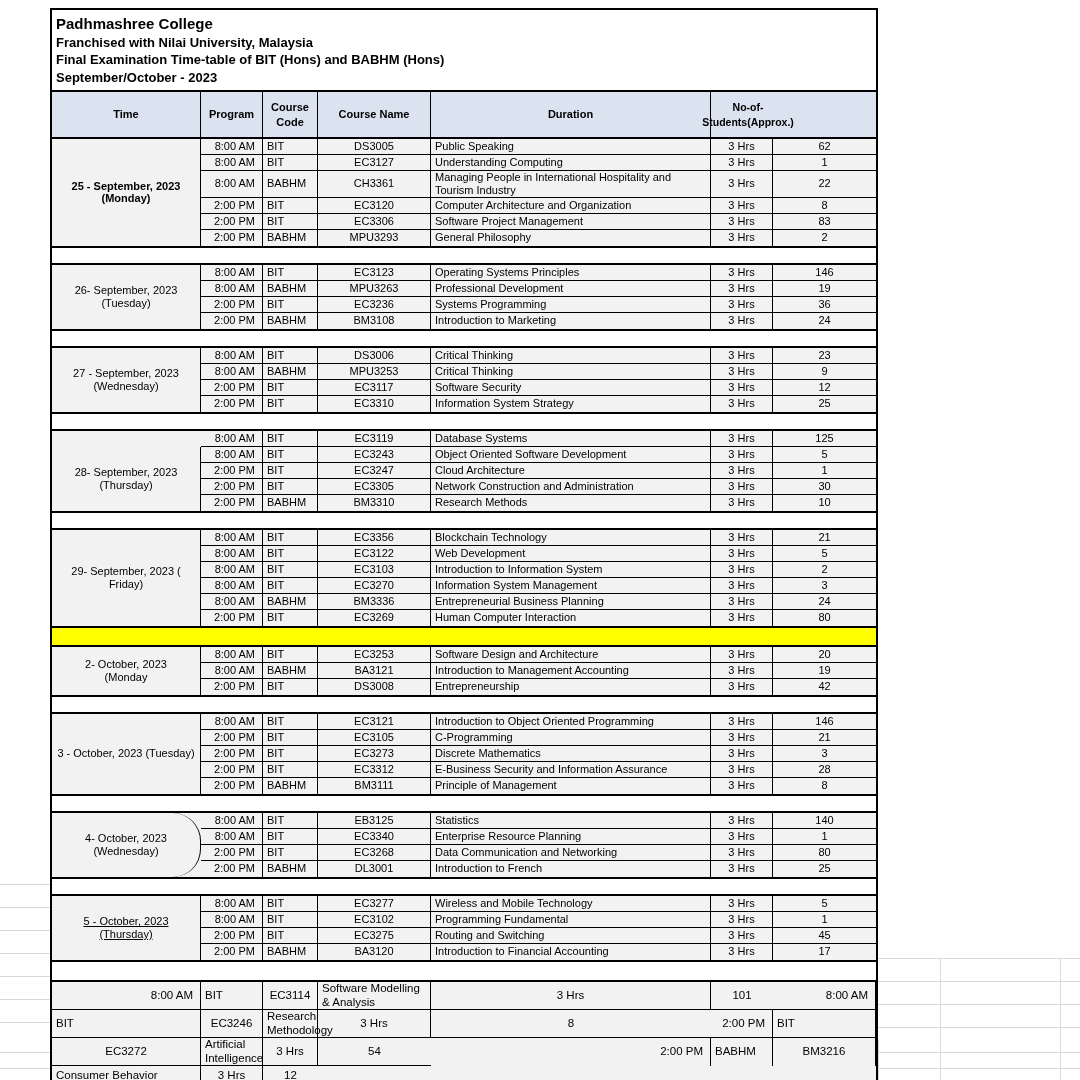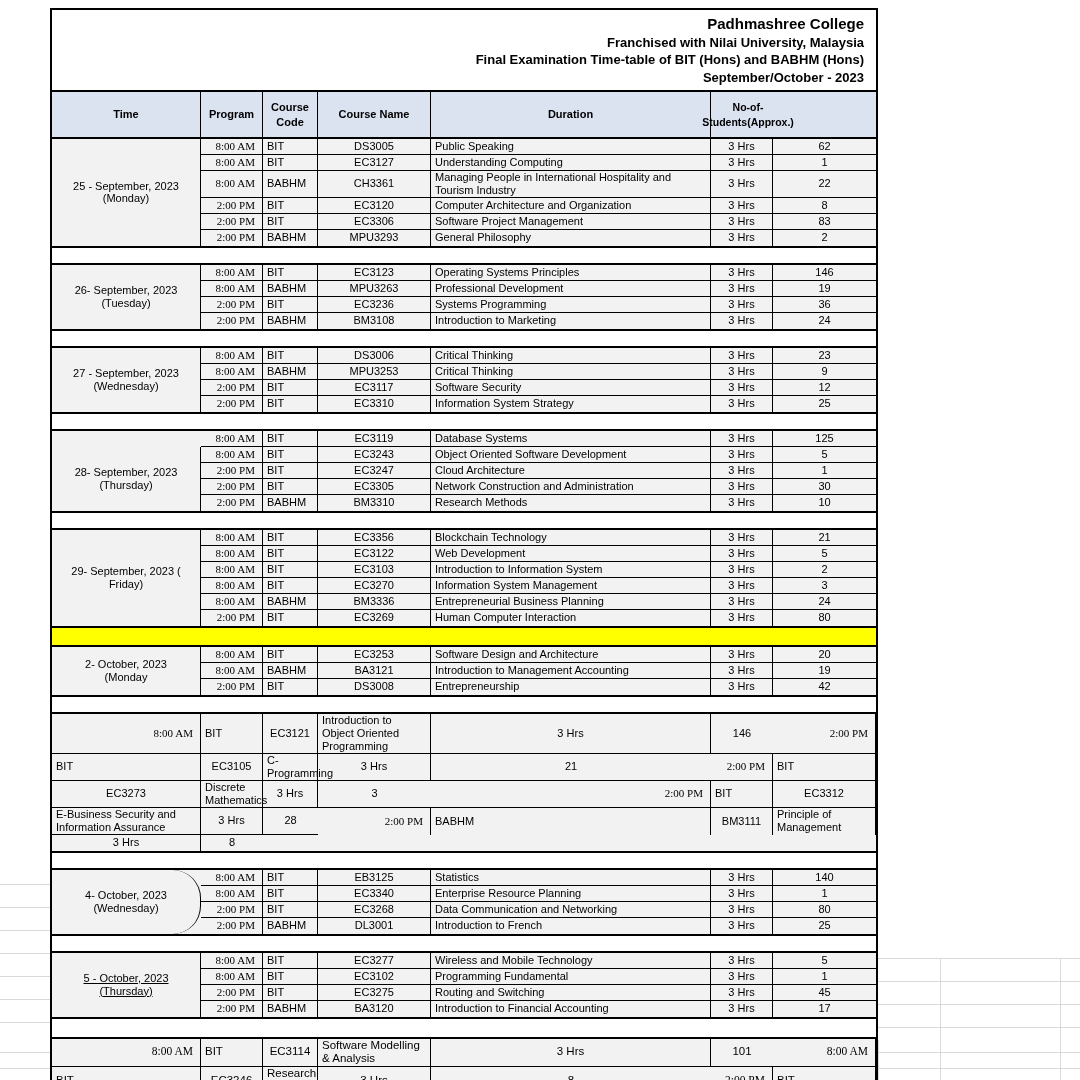--- a/index.html
+++ b/index.html
@@ -2,39 +2,39 @@
 <html style="--header-bg: #dbe2f0; --row-bg: #f2f2f2; --divider: #ffff00;"><head>
 <meta charset="utf-8">
 <style>
   html,body{margin:0;padding:0;background:#ffffff;}
   .page{position:relative;width:1080px;height:1080px;background:#ffffff;overflow:hidden;
         font-family:"Liberation Sans",sans-serif;color:#000;}
   .gl{position:absolute;background:#d9d9d9;}
   .sheet-table{position:absolute;left:50px;top:8px;width:828px;z-index:2;}
   .title-box{box-sizing:border-box;width:828px;height:82px;border:2px solid #000;border-bottom:none;
              background:#fff;display:flex;flex-direction:column;justify-content:space-evenly;
-             align-items:flex-end;text-align:center;padding:3px 12px;}
+             align-items:flex-start;text-align:center;padding:3px 4px;}
   .t1{font-weight:bold;font-size:15px;}
   .t2{font-weight:bold;font-size:13px;}
   .grid-cols{display:grid;grid-template-columns:149px 62px 55px 113px 280px 62px 103px;}
   .header-row{box-sizing:border-box;width:828px;height:49px;border:2px solid #000;
               background:var(--header-bg,#dbe2f0);font-weight:bold;font-size:11px;}
   .hcell{display:flex;flex-direction:column;align-items:center;justify-content:center;
          text-align:center;border-right:1px solid #000;line-height:1.35;}
   .hcell:last-child{border-right:none;font-size:10.5px;margin-left:12px;}
   .block{box-sizing:border-box;width:828px;border:2px solid #000;background:var(--row-bg,#f2f2f2);
          font-size:11px;grid-auto-rows:minmax(16px,auto);}
   .block.first{border-top:none;}
   .block.alt{grid-auto-rows:minmax(18px,auto);font-size:11.5px;}
   .cell{display:flex;align-items:center;box-sizing:border-box;border-right:1px solid #000;
         border-bottom:1px solid #000;padding:0 4px;line-height:1.18;}
   .lastrow{border-bottom:none;}
   .date-cell{flex-direction:column;justify-content:center;text-align:center;border-bottom:none;
              padding:0 1px;white-space:nowrap;}
-  .c-time{justify-content:flex-end;padding-right:7px;font-family:Liberation Serif, serif;}
+  .c-time{justify-content:flex-end;padding-right:7px;}
   .c-program{justify-content:flex-start;}
   .c-code{justify-content:center;}
   .c-name{justify-content:flex-start;}
   .c-duration{justify-content:center;}
   .c-students{justify-content:center;border-right:none;}
   .spacer{box-sizing:border-box;width:828px;height:15px;background:#fff;
           border-left:2px solid #000;border-right:2px solid #000;}
   .spacer.tall{height:18px;}
   .divider{box-sizing:border-box;width:828px;height:17px;background:var(--divider,#ffff00);
            border-left:2px solid #000;border-right:2px solid #000;}
@@ -85,21 +85,21 @@
       <div class="hcell">Course Name</div>
       <div class="hcell">Duration</div>
       <div class="hcell">
         <span>No-of-</span>
         <span>Students(Approx.)</span>
       </div>
     </div>
 
     <div id="blocks-root">
         <div class="block grid-cols first">
-          <div class="cell date-cell" style="grid-row: 1 / span 6;">
+          <div class="cell date-cell" style="grid-row: 1 / span 6; font-weight: bold;">
             <span>25 - September, 2023</span>
             <span>(Monday)</span>
           </div>
           <div class="cell c-time">8:00 AM</div>
           <div class="cell c-program">BIT</div>
           <div class="cell c-code">DS3005</div>
           <div class="cell c-name">Public Speaking</div>
           <div class="cell c-duration">3 Hrs</div>
           <div class="cell c-students">62</div>
           <div class="cell c-time">8:00 AM</div>
@@ -295,20 +295,24 @@
           <div class="cell c-students">19</div>
           <div class="cell c-time lastrow">2:00 PM</div>
           <div class="cell c-program lastrow">BIT</div>
           <div class="cell c-code lastrow">DS3008</div>
           <div class="cell c-name lastrow">Entrepreneurship</div>
           <div class="cell c-duration lastrow">3 Hrs</div>
           <div class="cell c-students lastrow">42</div>
         </div>
         <div class="spacer"></div>
         <div class="block grid-cols">
+          <div class="cell date-cell" style="grid-row: 1 / span 5;">
+            <span>3 - October, 2023 (Tuesday)</span>
+            <span></span>
+          </div>
           <div class="cell c-time">8:00 AM</div>
           <div class="cell c-program">BIT</div>
           <div class="cell c-code">EC3121</div>
           <div class="cell c-name">Introduction to Object Oriented Programming</div>
           <div class="cell c-duration">3 Hrs</div>
           <div class="cell c-students">146</div>
           <div class="cell c-time">2:00 PM</div>
           <div class="cell c-program">BIT</div>
           <div class="cell c-code">EC3105</div>
           <div class="cell c-name">C-Programming</div>

